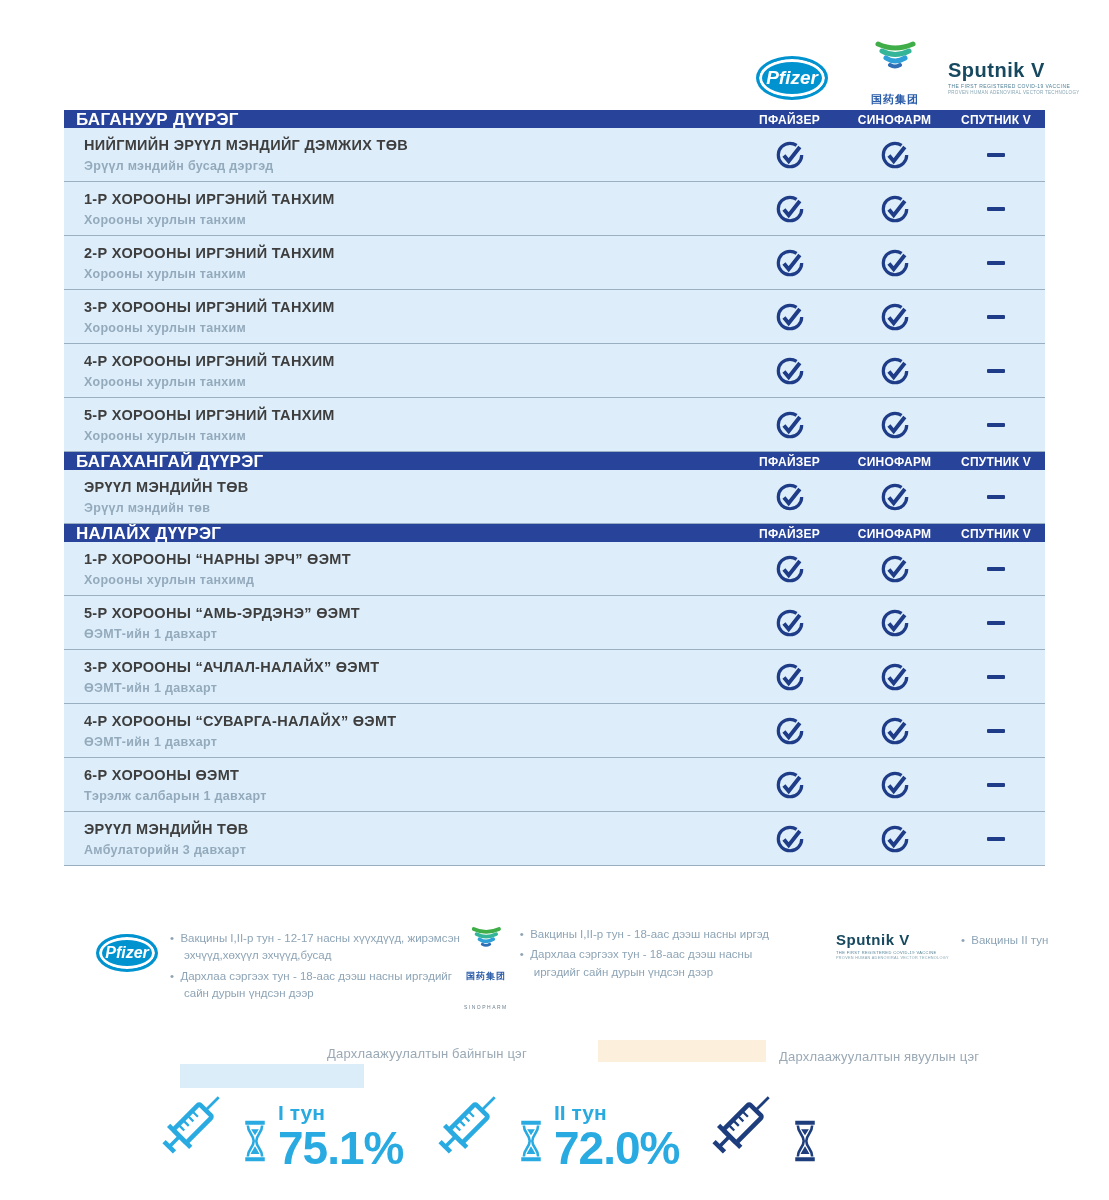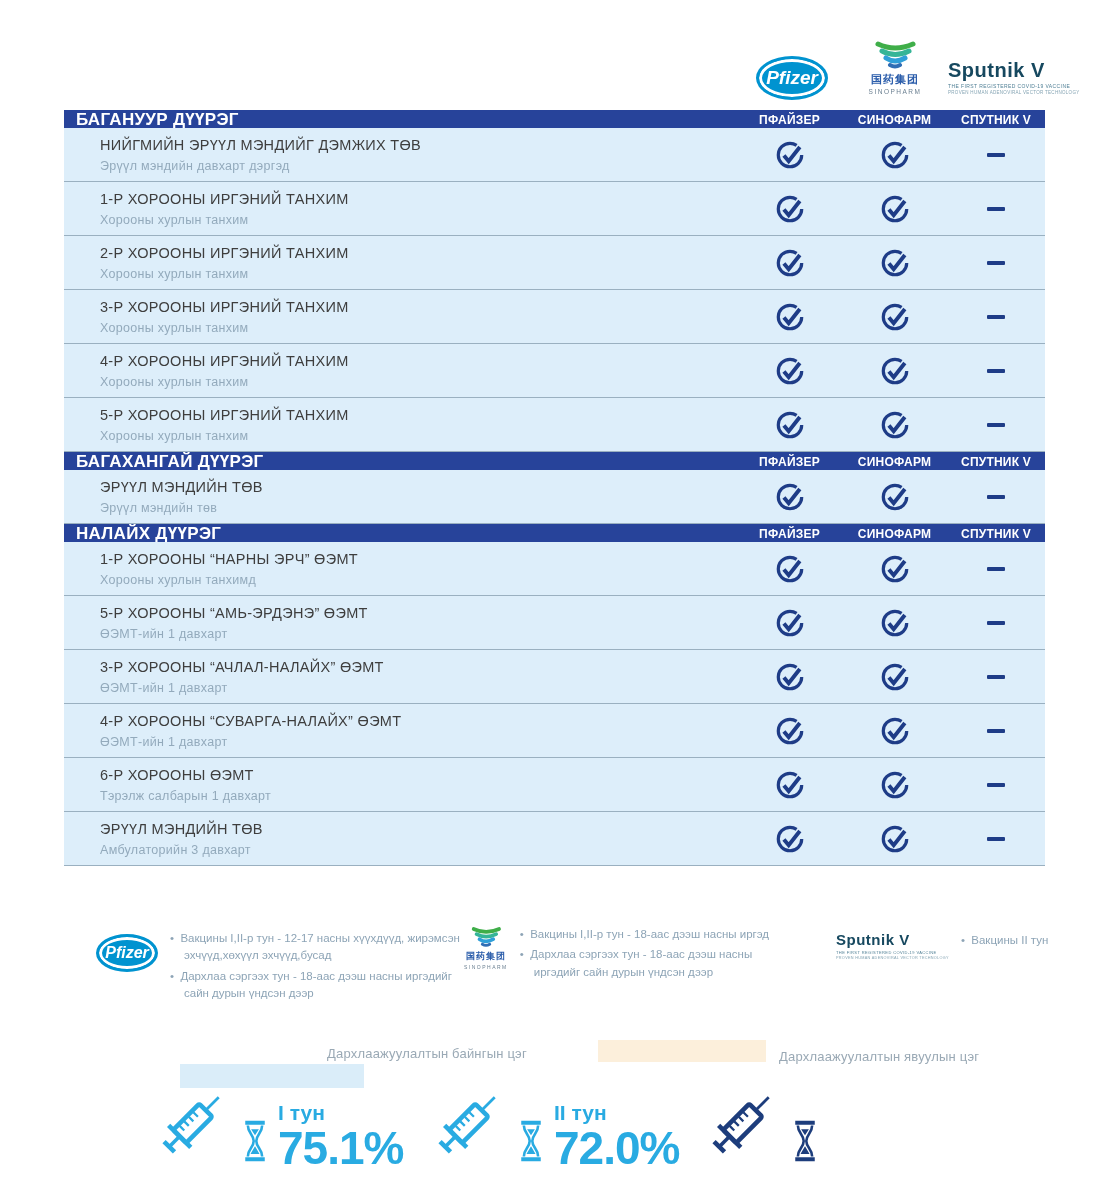--- a/index.html
+++ b/index.html
@@ -4,39 +4,39 @@
 <style>
   html,body{margin:0;padding:0;background:#ffffff;}
   body{width:1109px;height:1200px;font-family:"Liberation Sans",sans-serif;overflow:hidden;}
   .page{position:relative;width:1109px;height:1200px;background:#fff;}
 
   
   .pfizer-oval{background:#0093d0;border:3px solid #0093d0;box-shadow:inset 0 0 0 3px #fff;
     border-radius:50%;color:#fff;display:flex;align-items:center;justify-content:center;
     font-style:italic;font-weight:bold;box-sizing:border-box;text-align:right;}
   .pfizer-top{position:absolute;left:756px;top:56px;width:72px;height:44px;font-size:19px;}
-  .sino-wrap{display:flex;flex-direction:column;align-items:center;}
+  .sino-wrap{display:flex;flex-direction:column;align-items:center;gap:20px;}
   .sino-top{position:absolute;left:860px;top:40px;width:70px;}
   .sino-cn{font-size:11px;font-weight:bold;color:#2a5caa;letter-spacing:1px;margin-top:2px;white-space:nowrap;}
   .sino-en{font-size:6.5px;color:#6a7f90;letter-spacing:1.5px;margin-top:1px;}
   .sputnik-wrap{display:flex;flex-direction:column;}
   .sputnik-top{position:absolute;left:948px;top:60px;width:110px;}
   .sputnik-name{font-size:20px;font-weight:bold;color:#16485f;letter-spacing:.5px;line-height:1;}
   .sputnik-tag{font-size:5px;color:#4f7f95;letter-spacing:.4px;margin-top:3px;white-space:nowrap;}
   .sputnik-tag2{font-size:4.5px;color:#86a5b4;letter-spacing:.3px;margin-top:1px;white-space:nowrap;}
 
   
   #table{position:absolute;left:64px;top:110px;width:981px;}
   .sec-header{display:grid;grid-template-columns:1fr 105px 105px 98px;align-items:center;
     background:#27439a;height:18px;color:#fff;}
   .sec-title{padding-left:12px;font-size:17px;font-weight:bold;letter-spacing:.3px;}
   .col-label{font-size:12px;font-weight:bold;text-align:center;letter-spacing:.2px;}
   .t-row{display:grid;grid-template-columns:1fr 105px 105px 98px;align-items:center;height:54px;
     background:#ddeefa;border-bottom:1px solid #9ab0c0;box-sizing:border-box;}
-  .name-cell{padding-left:36px;}
+  .name-cell{padding-left:20px;font-weight:bold;}
   .row-title{font-size:14.5px;color:#3e3e3e;letter-spacing:.3px;margin-bottom:6px;}
   .row-sub{font-size:12.5px;color:#93aabc;letter-spacing:.3px;}
   .mark-cell{display:flex;align-items:center;justify-content:center;}
   .dash{width:18px;height:4px;background:#1e3c87;border-radius:1px;}
 
   
   .legend{position:absolute;display:flex;gap:12px;}
   .leg-pfizer{left:96px;top:930px;width:376px;}
   .leg-pfizer .pfizer-oval{width:62px;height:38px;font-size:16px;flex:0 0 auto;margin-top:4px;}
   .leg-sino{left:464px;top:926px;width:316px;}
@@ -97,21 +97,21 @@
   <div id="table">
       <div class="sec-header">
         <div class="sec-title">БАГАНУУР ДҮҮРЭГ</div>
         <div class="col-label">ПФАЙЗЕР</div>
         <div class="col-label">СИНОФАРМ</div>
         <div class="col-label">СПУТНИК V</div>
       </div>
       <div class="t-row">
         <div class="name-cell">
           <div class="row-title">НИЙГМИЙН ЭРҮҮЛ МЭНДИЙГ ДЭМЖИХ ТӨВ</div>
-          <div class="row-sub">Эрүүл мэндийн давхарт дэргэд</div>
+          <div class="row-sub">Эрүүл мэндийн бусад дэргэд</div>
         </div>
         <div class="mark-cell">
           <svg viewBox="0 0 32 32" width="30" height="30">
             <circle cx="16" cy="16" r="12.5" fill="none" stroke="#1e3c87" stroke-width="3.4" stroke-dasharray="66 12.6"></circle>
             <path d="M9.5 16.5 L14.6 22.6 L26.5 7.5" fill="none" stroke="#1e3c87" stroke-width="4.2"></path>
           </svg>
         </div>
         <div class="mark-cell">
           <svg viewBox="0 0 32 32" width="30" height="30">
             <circle cx="16" cy="16" r="12.5" fill="none" stroke="#1e3c87" stroke-width="3.4" stroke-dasharray="66 12.6"></circle>

